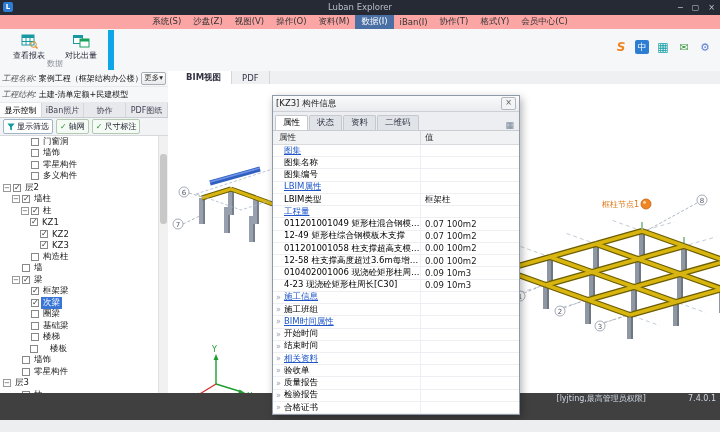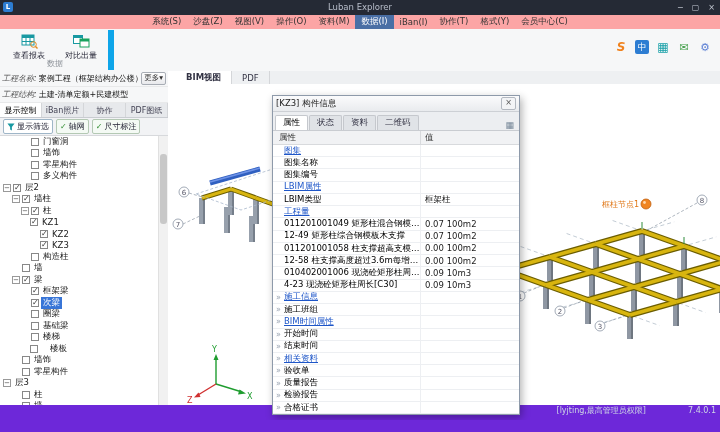--- a/index.html
+++ b/index.html
@@ -80,21 +80,21 @@
   .dlg-colhdr .c2{flex:1;display:flex;align-items:center;padding-left:4px;}
   .dlg-rows{flex:1;display:flex;flex-direction:column;overflow:hidden;}
   .dlg-row{flex:1;display:flex;border-bottom:1px solid #edeff2;min-height:0;}
   .dlg-row .c1{width:148px;border-right:1px solid #edeff2;display:flex;align-items:center;overflow:hidden;white-space:nowrap;box-sizing:border-box;}
   .dlg-row .c2{flex:1;display:flex;align-items:center;padding-left:4px;overflow:hidden;white-space:nowrap;color:#222;}
   .marker{width:11px;flex-shrink:0;text-align:center;color:#98a2b0;font-size:8px;}
   .rname{overflow:hidden;text-overflow:ellipsis;}
   .dlg-row.section .rname{color:#1e56c8;text-decoration:underline;}
 
   
-  .statusbar{position:absolute;left:0;right:0;bottom:0;height:27px;background:#6d28d9;color:#cdd6e4;font-size:8px;}
+  .statusbar{position:absolute;left:0;right:0;bottom:12px;height:27px;background:#404040;color:#cdd6e4;font-size:8px;}
   .sb-user{position:absolute;right:74px;top:0;line-height:12px;}
   .sb-version{position:absolute;right:4px;top:0;line-height:12px;}
 </style>
 </head>
 <body>
 
 <div id="app">
 
   <div class="titlebar">
     <div class="tb-logo">L</div>

